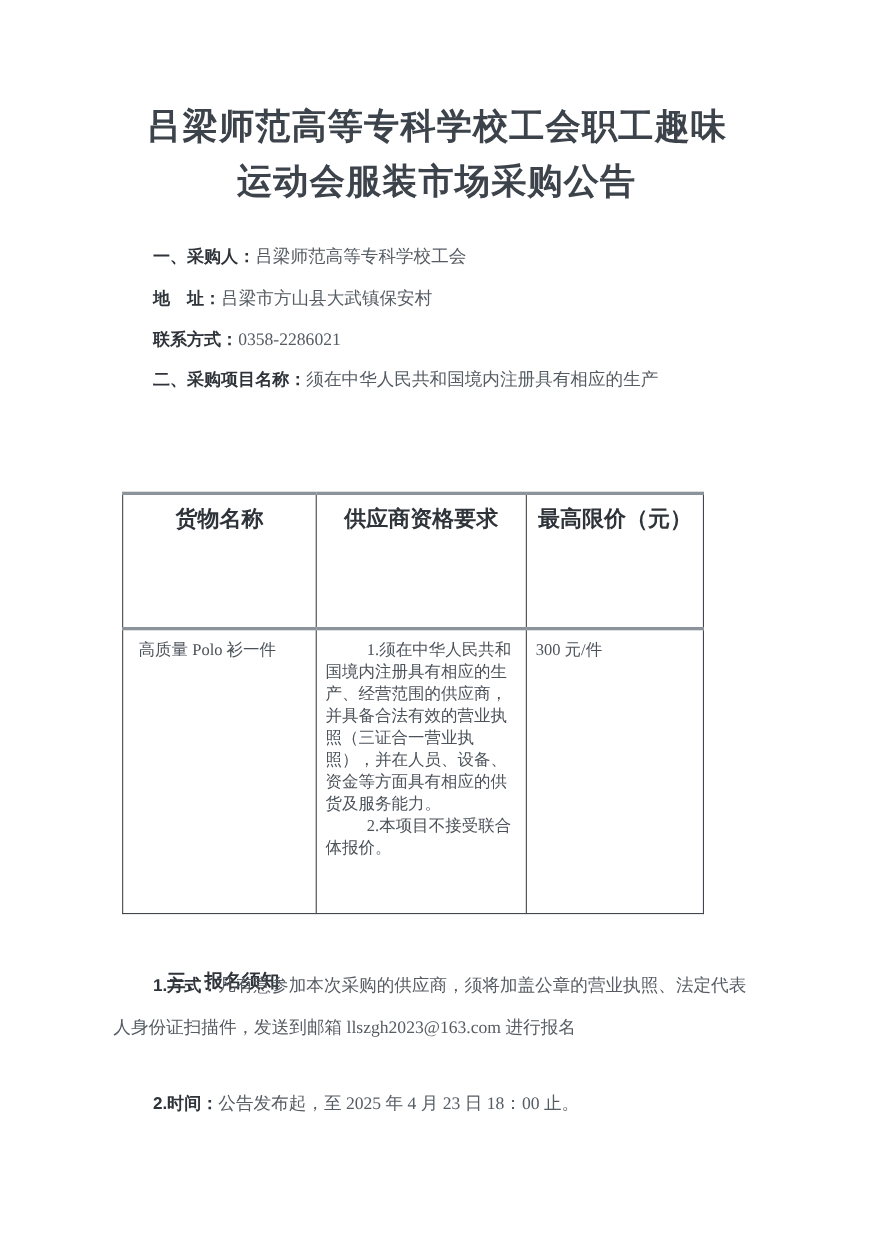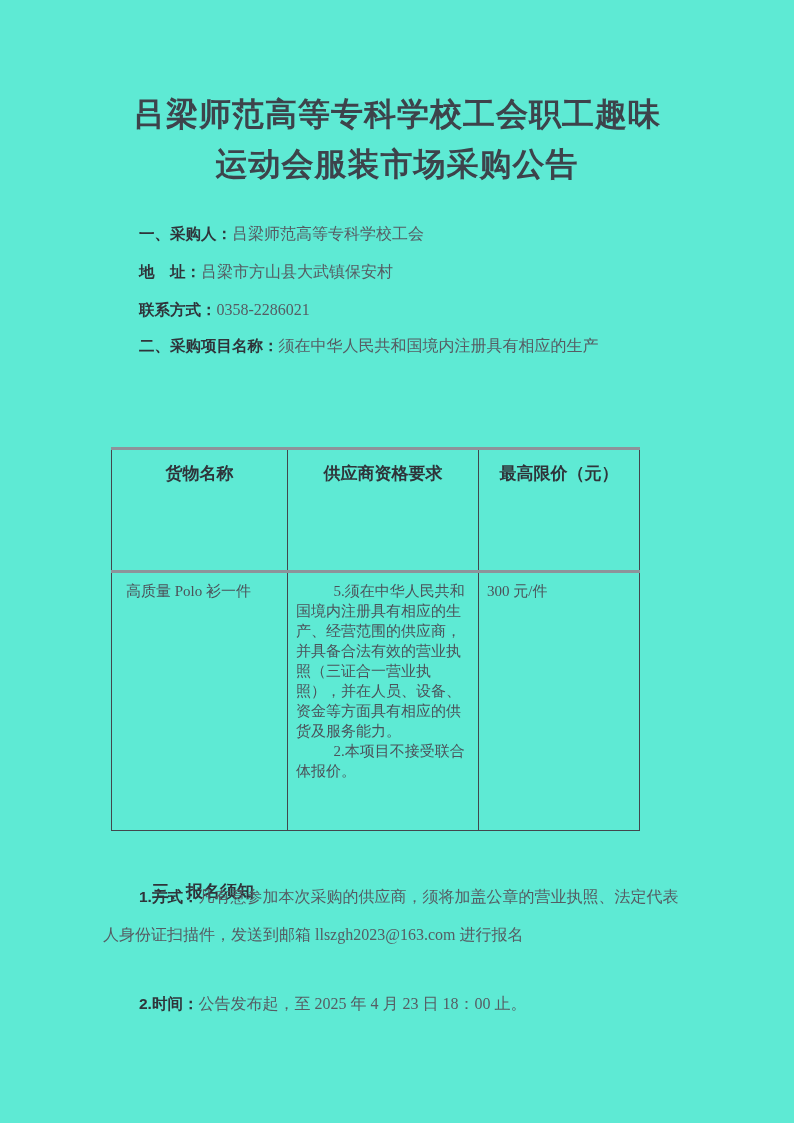--- a/index.html
+++ b/index.html
@@ -1,21 +1,21 @@
 <!DOCTYPE html>
 <html><head>
 <meta charset="utf-8">
 <style>
   html, body { margin: 0; padding: 0; background: #e8e8e8; }
   .page {
     position: relative;
     width: 794px;
     height: 1123px;
     margin: 0 auto;
-    background: #5eead4;
+    background: #ffffff;
     font-family: "Liberation Serif", serif;
     overflow: hidden;
   }
   .doc-title {
     position: absolute;
     top: 89px;
     left: 0;
     width: 794px;
     text-align: center;
     font-size: 32px;
@@ -56,22 +56,22 @@
     line-height: 20px;
   }
   .doc-table thead th {
     border-top: 3px solid #8d939a;
     border-bottom: 3px solid #8d939a;
     height: 105px;
     padding-top: 14px;
     text-align: center;
     font-weight: 700;
     color: #2f343a;
-    font-size: 17px;
-    font-family: Liberation Serif, serif;
+    font-size: 20px;
+    font-family: Liberation Mono, monospace;
   }
   .doc-table tbody td {
     height: 249px;
     padding: 8px 8px 0 8px;
   }
   .cell-name { padding-left: 14px !important; }
   .cell-req p { margin: 0; text-indent: 2.5em; }
   .notice-heading {
     position: absolute;
     left: 116px;
@@ -113,21 +113,21 @@
       <tr>
         <th>货物名称</th>
         <th>供应商资格要求</th>
         <th>最高限价（元）</th>
       </tr>
     </thead>
     <tbody>
       <tr>
         <td class="cell-name">高质量 Polo 衫一件</td>
         <td class="cell-req">
-          <p>5.须在中华人民共和国境内注册具有相应的生产、经营范围的供应商，并具备合法有效的营业执照（三证合一营业执照），并在人员、设备、资金等方面具有相应的供货及服务能力。</p>
+          <p>1.须在中华人民共和国境内注册具有相应的生产、经营范围的供应商，并具备合法有效的营业执照（三证合一营业执照），并在人员、设备、资金等方面具有相应的供货及服务能力。</p>
           <p>2.本项目不接受联合体报价。</p>
         </td>
         <td>300 元/件</td>
       </tr>
     </tbody>
   </table>
 
   <p class="notice-heading" style="top:856px;">三、报名须知</p>
 
   <p class="para" style="top:862px;"><span class="label">1.方式：</span><span>凡有意参加本次采购的供应商，须将加盖公章的营业执照、法定代表人身份证扫描件，发送到邮箱 llszgh2023@163.com 进行报名</span></p>

